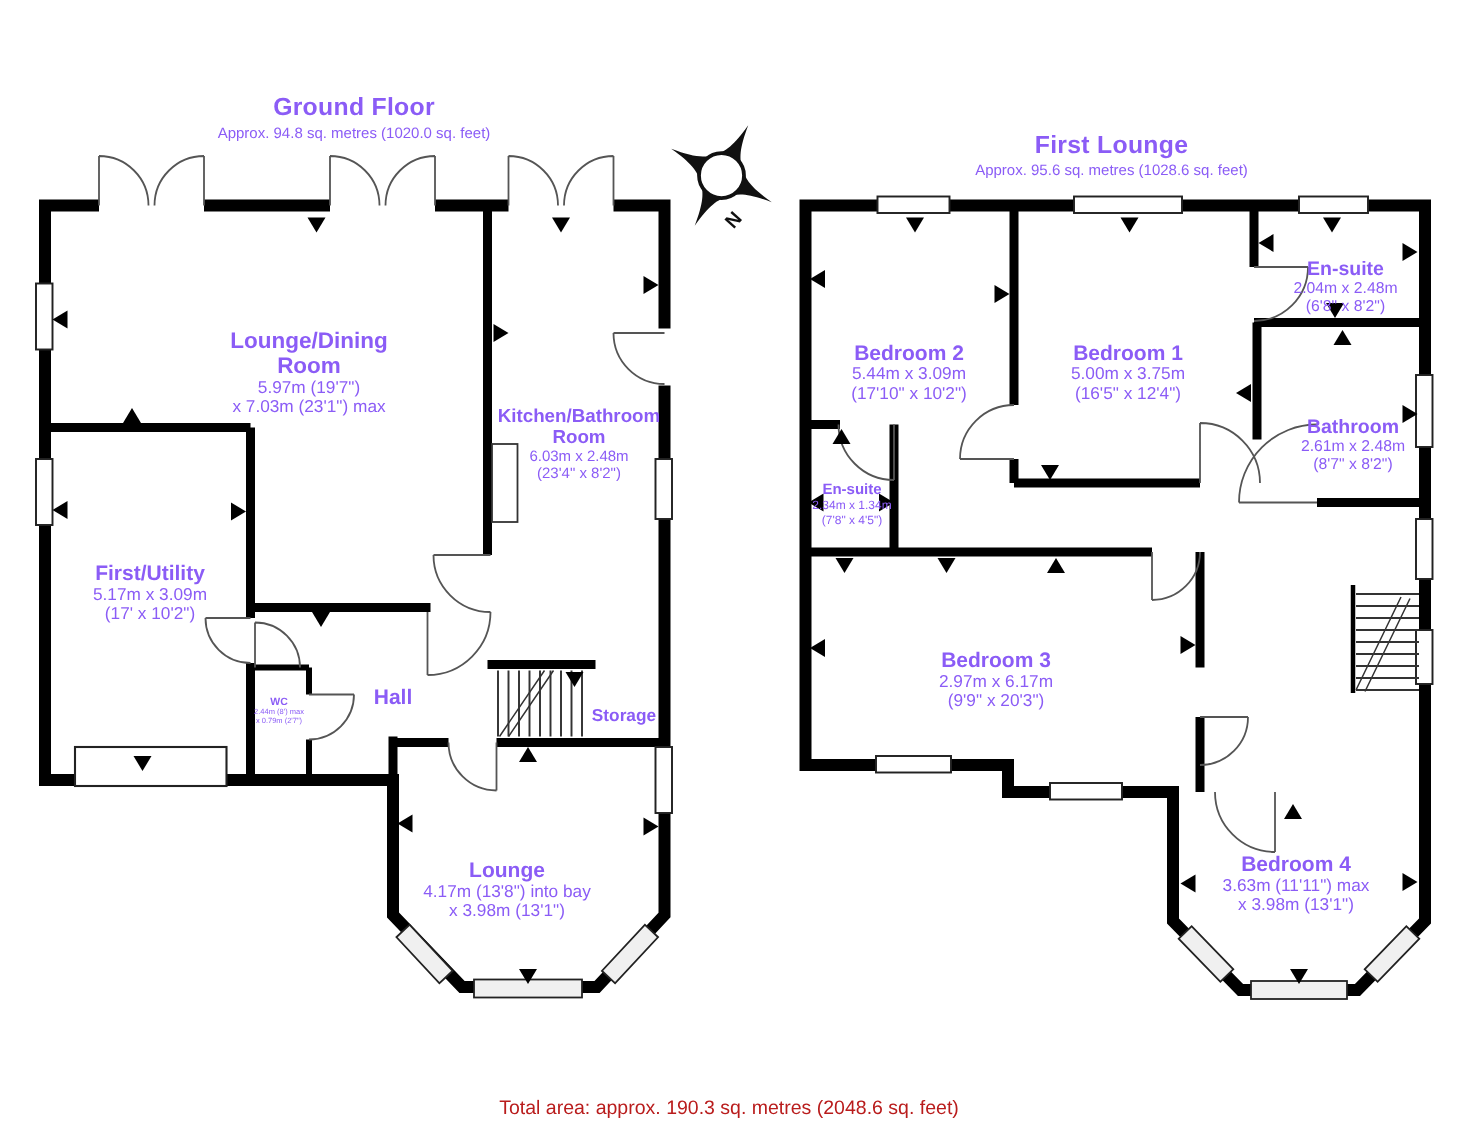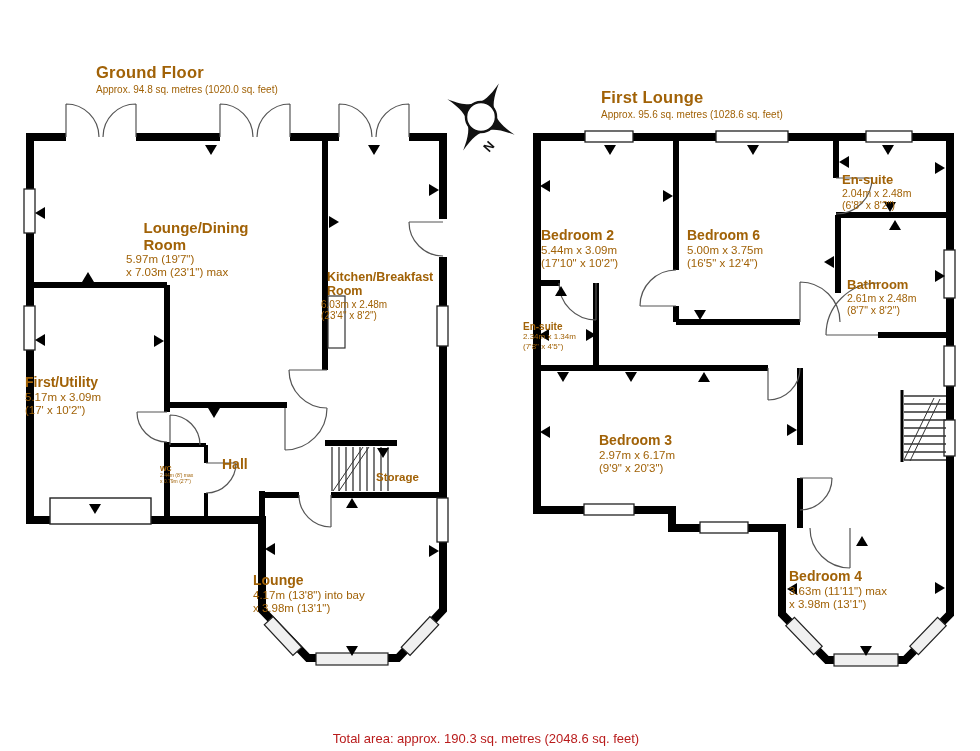--- a/index.html
+++ b/index.html
@@ -1,19 +1,19 @@
 <!DOCTYPE html>
 <html><head>
 <meta charset="utf-8">
 <style>
   html,body{margin:0;padding:0;background:#ffffff;}
   body{font-family:"Liberation Sans", sans-serif;color:#1a1a1a;}
   .canvas{position:relative;width:980px;height:751px;background:#ffffff;overflow:hidden;}
   .canvas svg{position:absolute;left:0;top:0;}
-  .lbl{position:absolute;transform:translate(-50%,-50%);line-height:1.14;color:#a16207;}
+  .lbl{position:absolute;transform:translate(-50%,-50%);text-align:center;line-height:1.14;color:#8b5cf6;}
   .lbl .nm{font-weight:bold;margin:0 auto;}
   .lbl .dm{font-weight:normal;}
   .floor-title .t{font-weight:bold;font-size:16.5px;letter-spacing:.2px;}
   .floor-title .s{font-size:10px;margin-top:2px;}
   .footer{position:absolute;left:486px;top:738px;transform:translate(-50%,-50%);font-size:13px;color:#b91c1c;white-space:nowrap;}
 </style>
 </head>
 <body>
 
 <div class="canvas">
@@ -159,21 +159,21 @@
   <div class="t">First Lounge</div>
   <div class="s">Approx. 95.6 sq. metres (1028.6 sq. feet)</div>
 </div>
 
 <div class="lbl" style="left:206px;top:249px;width:160px;">
   <div class="nm" style="font-size:15px;width:125px;">Lounge/Dining Room</div>
   <div class="dm" style="font-size:11.5px;">5.97m (19'7")</div>
   <div class="dm" style="font-size:11.5px;">x 7.03m (23'1") max</div>
 </div>
 <div class="lbl" style="left:386px;top:296px;width:130px;">
-  <div class="nm" style="font-size:12.5px;width:118px;">Kitchen/Breakfast Room</div>
+  <div class="nm" style="font-size:12.5px;width:118px;">Kitchen/Bathroom Room</div>
   <div class="dm" style="font-size:10px;">6.03m x 2.48m</div>
   <div class="dm" style="font-size:10px;">(23'4" x 8'2")</div>
 </div>
 <div class="lbl" style="left:100px;top:396px;width:150px;">
   <div class="nm" style="font-size:14px;">First/Utility</div>
   <div class="dm" style="font-size:11.5px;">5.17m x 3.09m</div>
   <div class="dm" style="font-size:11.5px;">(17' x 10'2")</div>
 </div>
 <div class="lbl" style="left:186px;top:475px;width:52px;">
   <div class="nm" style="font-size:7px;">WC</div>
@@ -191,21 +191,21 @@
   <div class="dm" style="font-size:11.5px;">4.17m (13'8") into bay</div>
   <div class="dm" style="font-size:11.5px;">x 3.98m (13'1")</div>
 </div>
 
 <div class="lbl" style="left:606px;top:249px;width:130px;">
   <div class="nm" style="font-size:14px;">Bedroom 2</div>
   <div class="dm" style="font-size:11.5px;">5.44m x 3.09m</div>
   <div class="dm" style="font-size:11.5px;">(17'10" x 10'2")</div>
 </div>
 <div class="lbl" style="left:752px;top:249px;width:130px;">
-  <div class="nm" style="font-size:14px;">Bedroom 6</div>
+  <div class="nm" style="font-size:14px;">Bedroom 1</div>
   <div class="dm" style="font-size:11.5px;">5.00m x 3.75m</div>
   <div class="dm" style="font-size:11.5px;">(16'5" x 12'4")</div>
 </div>
 <div class="lbl" style="left:897px;top:192px;width:110px;">
   <div class="nm" style="font-size:13px;">En-suite</div>
   <div class="dm" style="font-size:10.5px;">2.04m x 2.48m</div>
   <div class="dm" style="font-size:10.5px;">(6'8" x 8'2")</div>
 </div>
 <div class="lbl" style="left:902px;top:297px;width:110px;">
   <div class="nm" style="font-size:13px;">Bathroom</div>

